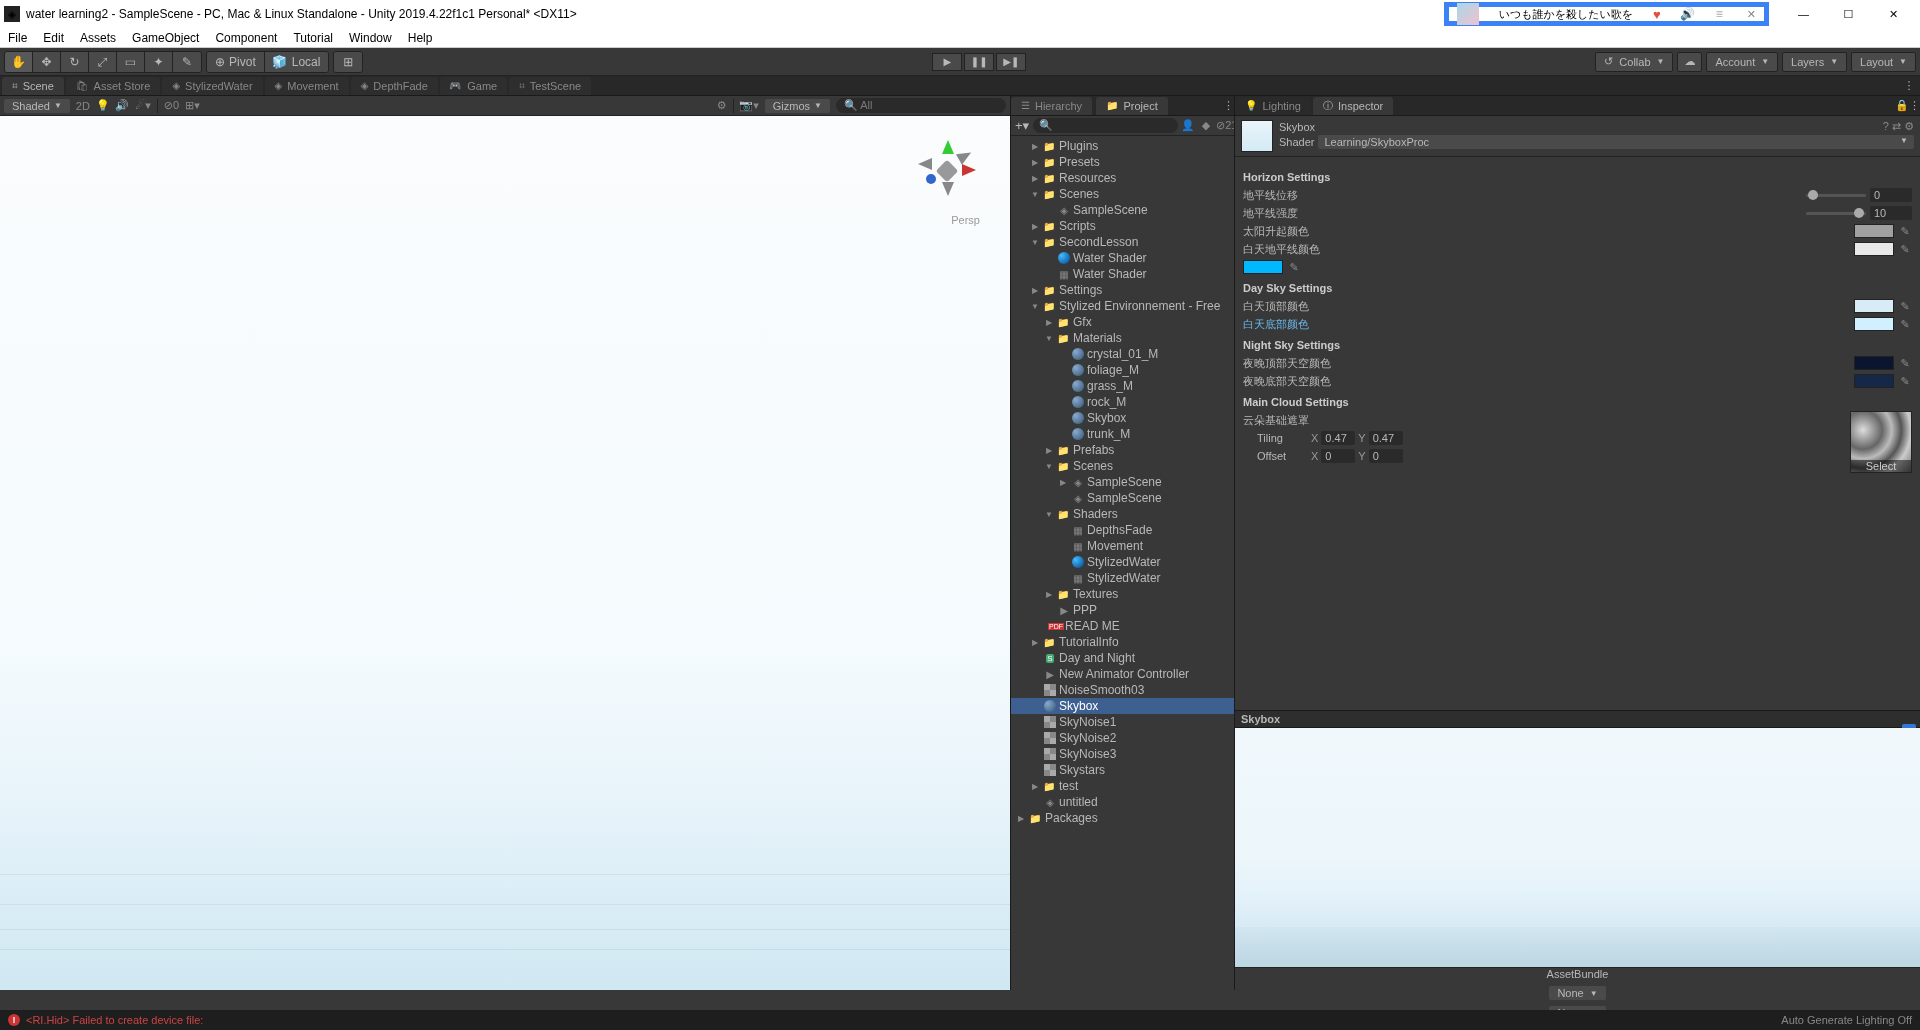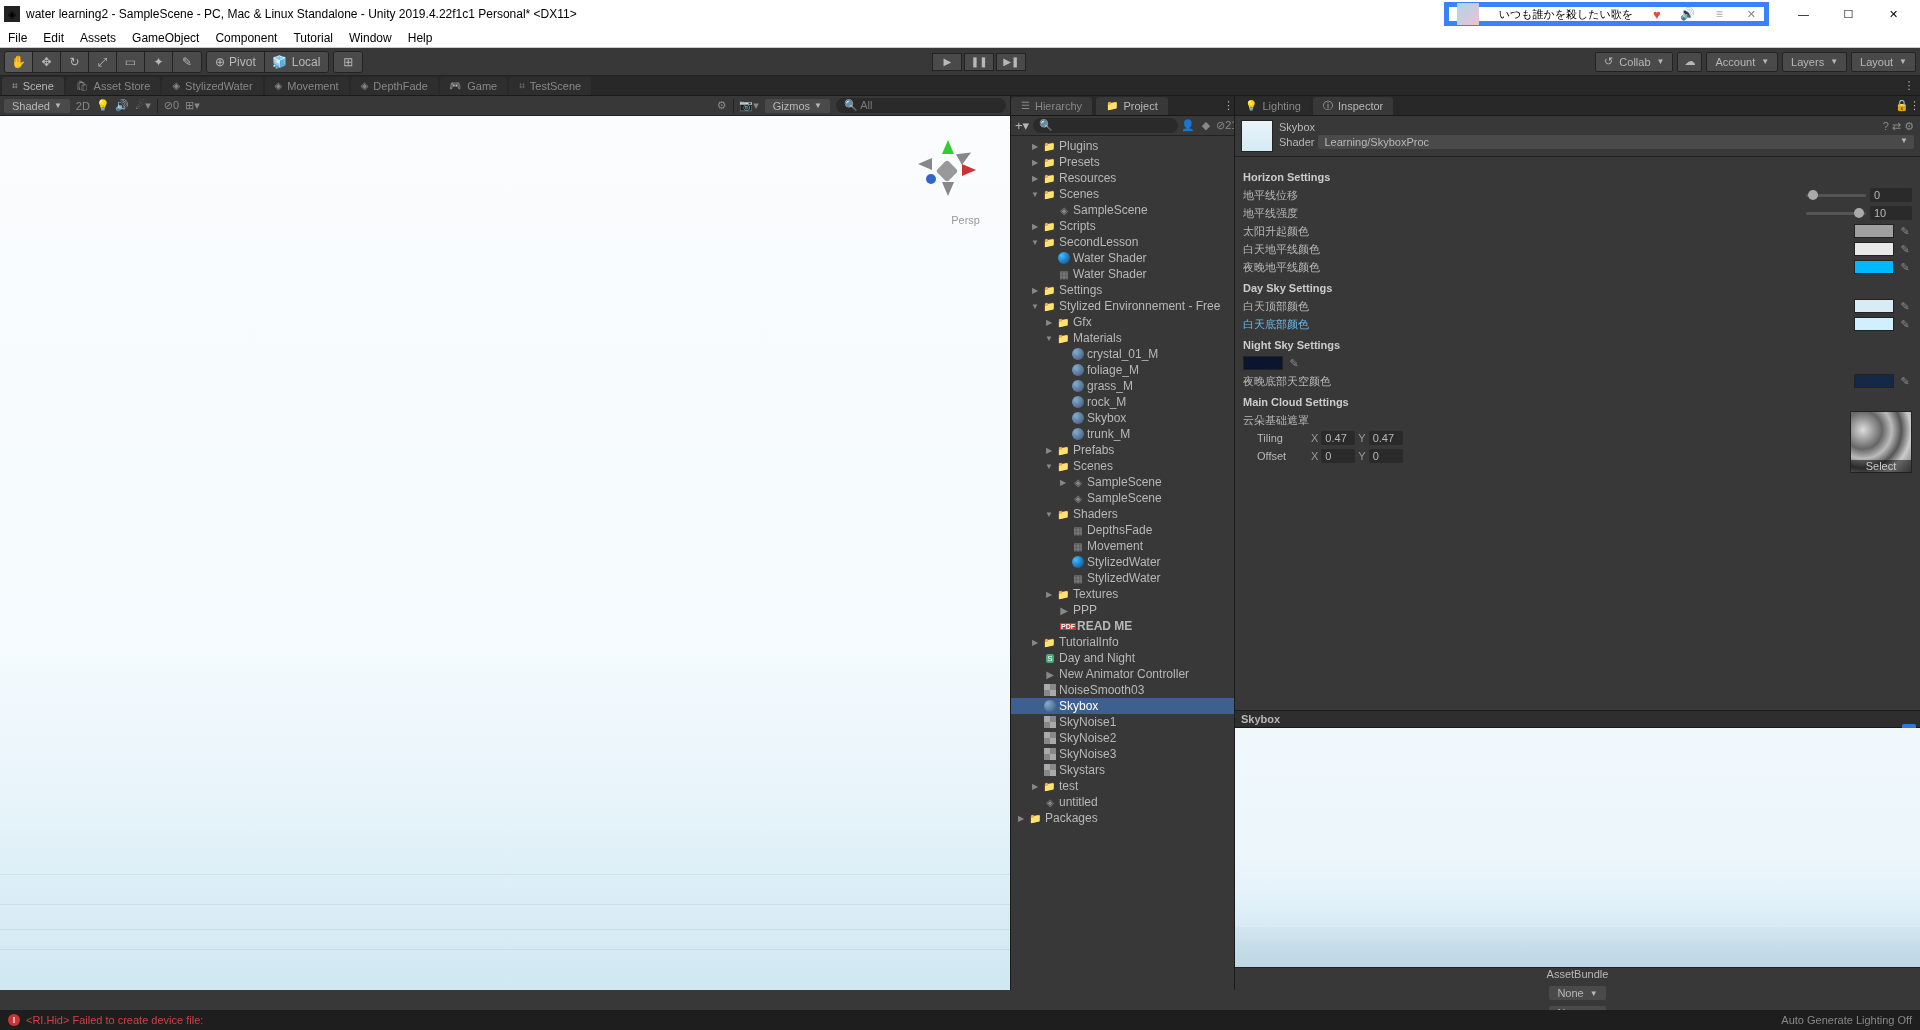--- a/index.html
+++ b/index.html
@@ -451,21 +451,21 @@
         <div class="tree-row" style="padding-left: 32px;">
           <span class="arrow fold-closed"></span>
           <span class="icon ic-folder">📁</span>
           <span>Textures</span>
         </div>
         <div class="tree-row" style="padding-left: 32px;">
           <span class="arrow"></span>
           <span class="icon ic-anim">▶</span>
           <span>PPP</span>
         </div>
-        <div class="tree-row" style="padding-left: 36px; font-weight: bold;">
+        <div class="tree-row" style="padding-left: 24px;">
           <span class="arrow"></span>
           <span class="icon">
             <span class="ic-pdf">PDF</span>
           </span>
           <span>READ ME</span>
         </div>
         <div class="tree-row" style="padding-left: 18px;">
           <span class="arrow fold-closed"></span>
           <span class="icon ic-folder">📁</span>
           <span>TutorialInfo</span>
@@ -596,39 +596,39 @@
           <span class="label">太阳升起颜色</span>
           <div class="swatch" style="background:#a0a0a0"></div>
           <span class="dropper">✎</span>
         </div>
       <div class="prop-row">
           <span class="label">白天地平线颜色</span>
           <div class="swatch" style="background:#e8e8e8"></div>
           <span class="dropper">✎</span>
         </div>
       <div class="prop-row">
-          <span class="label">夜晚地平线颜色</span>
           <div class="swatch" style="background:#00b8ff"></div>
           <span class="dropper">✎</span>
         </div>
 
       <div class="sect-title">Day Sky Settings</div>
       <div class="prop-row">
           <span class="label">白天顶部颜色</span>
           <div class="swatch" style="background:#d8ecf5"></div>
           <span class="dropper">✎</span>
         </div>
       <div class="prop-row">
           <span class="label hl">白天底部颜色</span>
           <div class="swatch" style="background:#d0f0ff"></div>
           <span class="dropper">✎</span>
         </div>
 
       <div class="sect-title">Night Sky Settings</div>
       <div class="prop-row">
+          <span class="label">夜晚顶部天空颜色</span>
           <div class="swatch" style="background:#0a1530"></div>
           <span class="dropper">✎</span>
         </div>
       <div class="prop-row">
           <span class="label">夜晚底部天空颜色</span>
           <div class="swatch" style="background:#152848"></div>
           <span class="dropper">✎</span>
         </div>
 
       <div class="sect-title">Main Cloud Settings</div>

